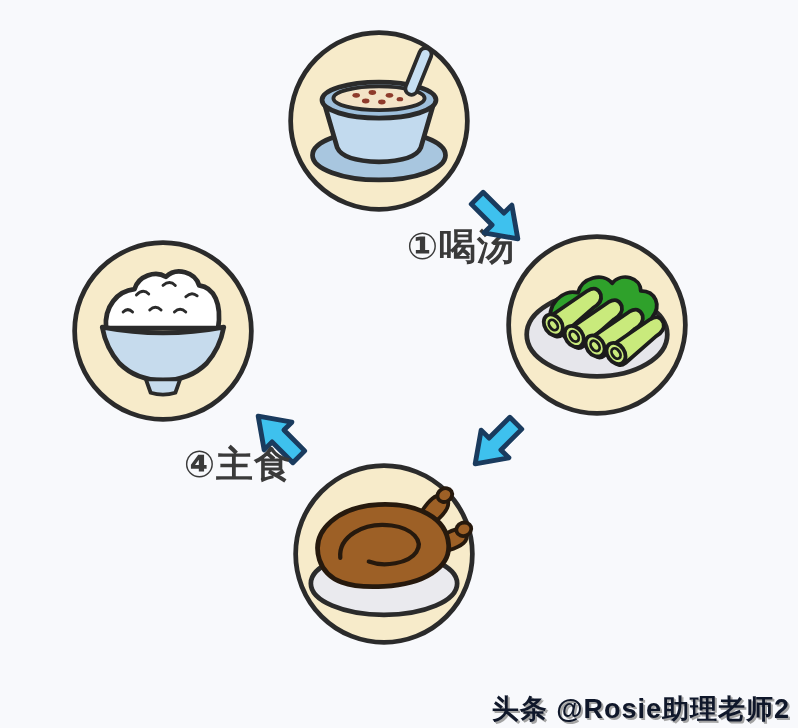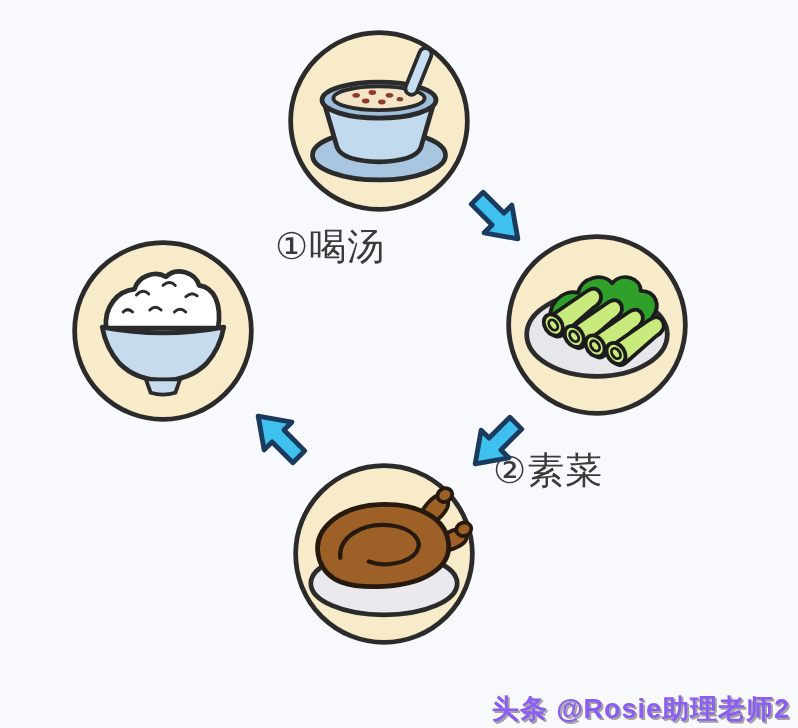--- a/index.html
+++ b/index.html
@@ -5,33 +5,33 @@
   html,body{margin:0;padding:0;}
   body{
     width:798px;height:728px;position:relative;overflow:hidden;
     background:#F8F9FC;
     font-family:"Liberation Sans","DejaVu Sans",sans-serif;
   }
   .canvas{position:absolute;inset:0;}
   .station-circle{position:absolute;width:190px;height:190px;}
   .station-circle svg{display:block;width:100%;height:100%;}
   .step-label{
-    position:absolute;width:240px;text-align:left;
-    font-size:37px;font-weight:400;color:#3A3A3A;letter-spacing:1px;
+    position:absolute;width:240px;text-align:right;
+    font-size:37px;font-weight:700;color:#3A3A3A;letter-spacing:1px;
     white-space:nowrap;
   }
   .arrow{position:absolute;width:70px;height:70px;}
   .arrow svg{display:block;width:100%;height:100%;}
   .arrow-se{transform:rotate(45deg);}
   .arrow-sw{transform:rotate(135deg);}
   .arrow-nw{transform:rotate(225deg);}
   .watermark{
     position:absolute;top:691px;right:8px;
     font-size:27px;font-weight:bold;letter-spacing:1px;
-    color:#8b5cf6;
+    color:#0f172a;
     text-shadow:2px 2px 0 #a3a3a3, 1px 1px 0 #bdbdbd;
     white-space:nowrap;
   }
 </style>
 </head>
 <body>
 
 <div class="canvas">
 
   <div class="station-circle" style="left:284px;top:26px;">
@@ -84,21 +84,20 @@
           <ellipse cx="10" cy="34" rx="4" ry="6" transform="rotate(-35 10 34)" fill="none" stroke-width="3"></ellipse>
         </g>
         <g transform="translate(110,96)">
           <path d="M8,40 Q0,32 8,24 L46,-2 Q56,-8 60,2 Q62,10 52,16 L20,44 Q12,50 8,40 Z" fill="#C9EA7C"></path>
           <ellipse cx="10" cy="34" rx="9" ry="12" transform="rotate(-35 10 34)" fill="#C9EA7C"></ellipse>
           <ellipse cx="10" cy="34" rx="4" ry="6" transform="rotate(-35 10 34)" fill="none" stroke-width="3"></ellipse>
         </g>
       </g>
     </svg>
   </div>
-  <div class="step-label" style="left:493px;top:446px;">②素菜</div>
 
   <div class="arrow arrow-sw" style="left:461px;top:408px;">
     <svg viewBox="0 0 100 100">
         <polygon points="10,38 52,38 52,22 92,50 52,78 52,62 10,62" fill="#3EC1EE" stroke="#1A3B5E" stroke-width="7" stroke-linejoin="round"></polygon>
       </svg>
   </div>
 
   <div class="station-circle" style="left:289px;top:459px;">
     <svg viewBox="0 0 200 200" aria-hidden="true">
       <circle cx="100" cy="100" r="93" fill="#F7EBCA" stroke="#2B2B2B" stroke-width="5"></circle>
@@ -129,16 +128,17 @@
         <path d="M100,52 q7,-6 13,0"></path>
         <path d="M124,64 q6,-6 12,-1"></path>
         <path d="M86,78 q6,-6 12,0"></path>
         <path d="M112,80 q6,-6 12,0"></path>
         <path d="M58,80 q5,-5 10,0"></path>
       </g>
       <path d="M36,96 Q100,108 164,96 Q160,118 146,134 Q128,152 100,152 Q72,152 54,134 Q40,118 36,96 Z" fill="#C6DBED" stroke="#2B2B2B" stroke-width="5" stroke-linejoin="round"></path>
       <path d="M82,151 L118,151 L113,165 Q100,169 87,165 Z" fill="#C6DBED" stroke="#2B2B2B" stroke-width="4" stroke-linejoin="round"></path>
     </svg>
   </div>
+  <div class="step-label" style="left:52px;top:440px;">④主食</div>
 
   <div class="watermark">头条 @Rosie助理老师2</div>
 
 </div>
 
 </body></html>

